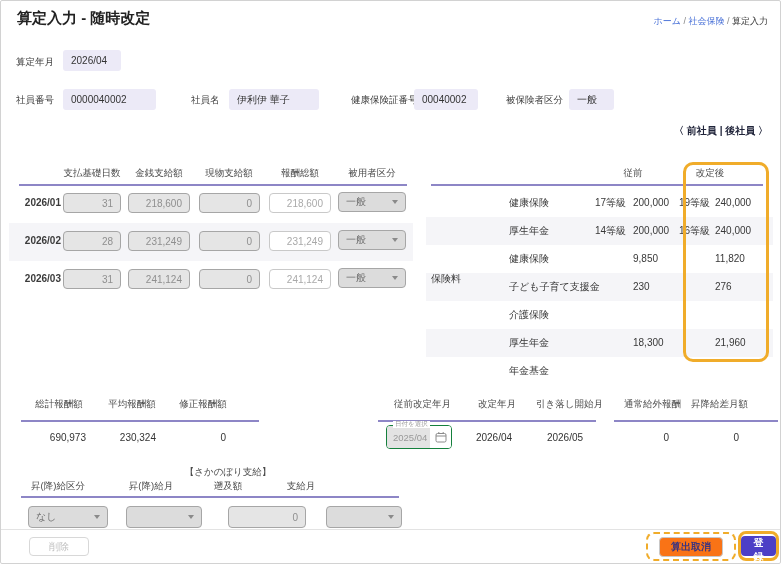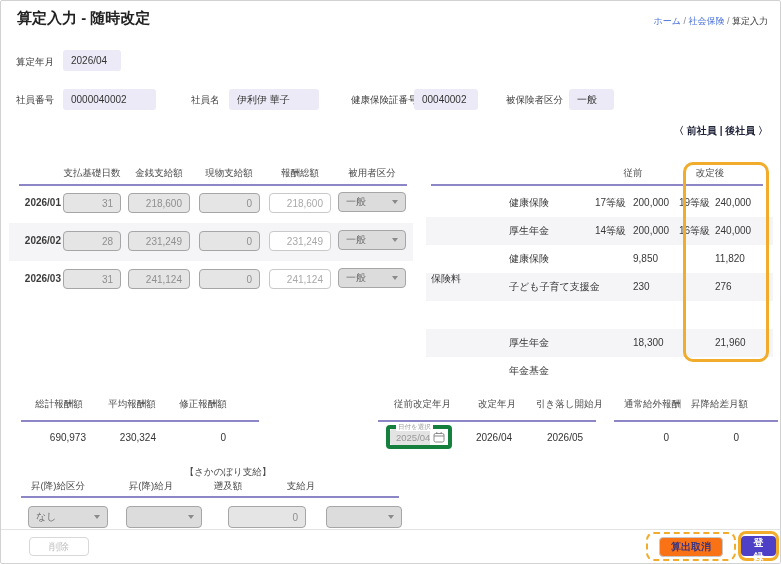--- a/index.html
+++ b/index.html
@@ -21,21 +21,21 @@
   .inp{position:absolute;height:20px;box-sizing:border-box;border-radius:4px;font-family:inherit;font-size:10px;text-align:right;padding:4px 7px;outline:none;}
   .dis{background:#e5e5e5;border:1px solid #a6a6a6;color:#8f8f8f;}
   .wht{background:#fff;border:1px solid #c9c9c9;color:#a9a9a9;}
   .selbox{position:absolute;height:20px;box-sizing:border-box;border-radius:4px;background:#dcdcdc;border:1px solid #a6a6a6;display:flex;align-items:center;justify-content:space-between;padding:0 7px;font-size:10px;color:#6f6f6f;cursor:default;}
   .selbox.tall{height:22px;}
   .caret{width:0;height:0;border-left:3.5px solid transparent;border-right:3.5px solid transparent;border-top:4px solid #8a8a8a;}
   .cell{position:absolute;font-size:10px;color:#383838;line-height:28px;height:28px;white-space:nowrap;}
   .r{}
   .val{font-size:10px;color:#333;white-space:nowrap;}
   .hibox{border:3px solid #f0ac2a;border-radius:10px;pointer-events:none;}
-  .datepicker{border:4px solid #15803d;border-radius:4px;display:flex;box-sizing:border-box;background:#fff;}
+  .datepicker{border:1px solid #15803d;border-radius:4px;display:flex;box-sizing:border-box;background:#fff;}
   .dp-value{flex:1;background:#e3e3e3;color:#999;font-size:9.5px;display:flex;align-items:center;padding-left:6px;border-radius:3px 0 0 3px;}
   .dp-icon{width:21px;background:#fff;display:flex;align-items:center;justify-content:center;border-radius:0 3px 3px 0;cursor:pointer;}
   .dp-label{position:absolute;top:-5px;left:6px;font-size:6.5px;color:#9a9a9a;background:#fff;padding:0 2px;line-height:1;white-space:nowrap;}
   .divider{border-top:1px solid #e3e3e3;}
   .btn-del{position:absolute;background:#fff;border:1px solid #d8d8d8;border-radius:4px;color:#c0c0c0;font-size:10px;font-family:inherit;}
   .hl-dashed{position:absolute;border:2px dashed #f0ac2a;border-radius:8px;display:flex;align-items:center;justify-content:center;box-sizing:border-box;}
   .hl-solid{position:absolute;border:3px solid #f0ac2a;border-radius:8px;display:flex;align-items:center;justify-content:center;box-sizing:border-box;}
   .btn-cancel{background:#f97316;border:1px solid #c8c8c8;border-radius:4px;color:#3a3480;font-size:10px;font-weight:bold;height:20px;padding:0 11px;font-family:inherit;cursor:pointer;}
   .btn-reg{background:#4d3fc6;border:none;border-radius:4px;color:#fff;font-size:10px;font-weight:bold;height:20px;padding:0 12px;font-family:inherit;cursor:pointer;}
 </style>
@@ -132,20 +132,21 @@
 
   <div class="cell" style="left:430px;top:244px;width:72px;margin-top:20px;">保険料</div>
   <div class="cell" style="left:508px;top:244px;width:96px;">健康保険</div>
   <div class="cell r" style="left:632px;top:244px;width:42px;">9,850</div>
   <div class="cell r" style="left:714px;top:244px;width:42px;">11,820</div>
 
   <div class="cell" style="left:508px;top:272px;width:96px;">子ども子育て支援金</div>
   <div class="cell r" style="left:632px;top:272px;width:42px;">230</div>
   <div class="cell r" style="left:714px;top:272px;width:42px;">276</div>
 
+  <div class="cell" style="left:508px;top:300px;width:96px;">介護保険</div>
 
   <div class="cell" style="left:508px;top:328px;width:96px;">厚生年金</div>
   <div class="cell r" style="left:632px;top:328px;width:42px;">18,300</div>
   <div class="cell r" style="left:714px;top:328px;width:42px;">21,960</div>
 
   <div class="cell" style="left:508px;top:356px;width:96px;">年金基金</div>
 
   <div class="abs hibox" style="left:682px;top:161px;width:80px;height:194px;"></div>
 
   <div class="abs hdr" style="left:18px;top:397px;width:80px;">総計報酬額</div>

